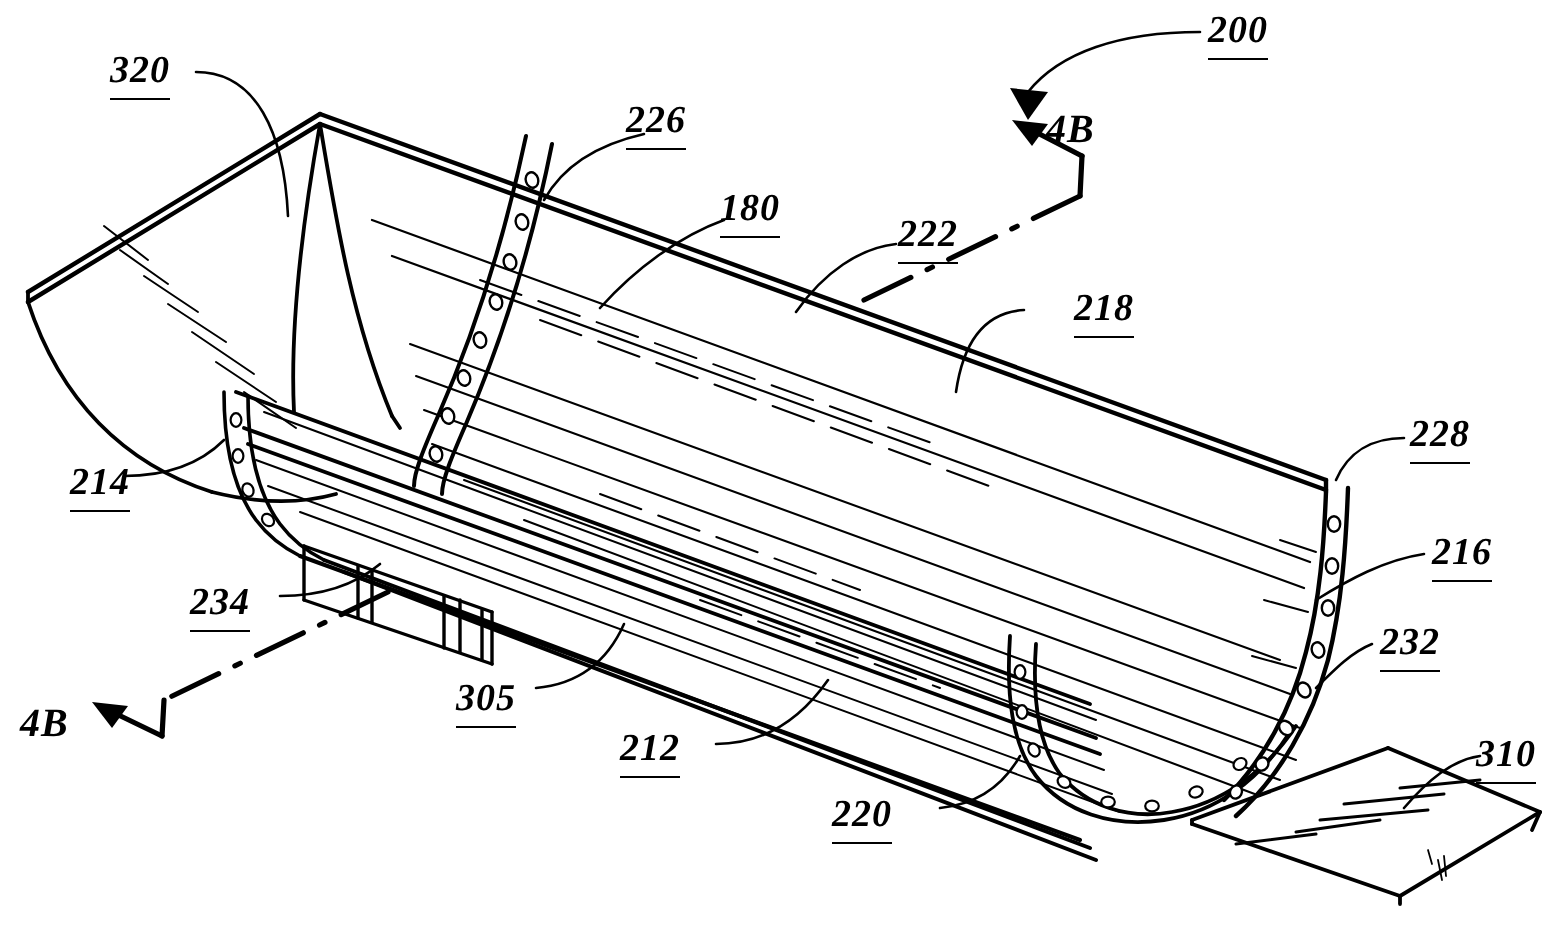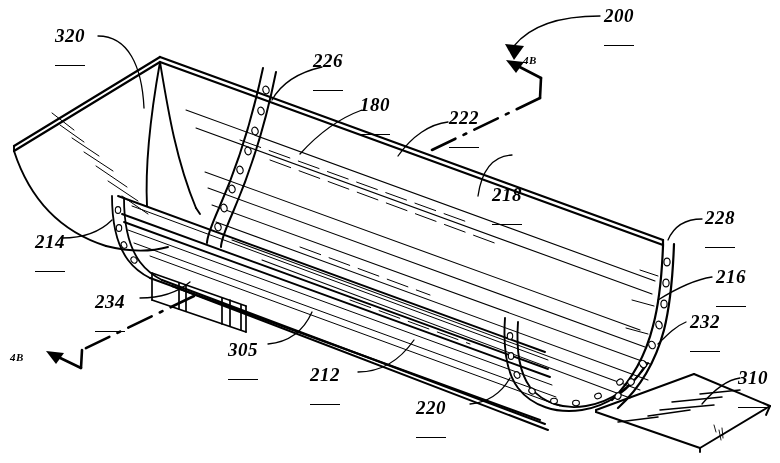--- a/index.html
+++ b/index.html
@@ -27,26 +27,26 @@
     font-family: "Liberation Serif", serif;
     font-style: italic;
     font-weight: 700;
     font-size: 19px;
     color: #000000;
     letter-spacing: 0.5px;
     white-space: nowrap;
     line-height: 1;
   }
   .ref-label.small {
-    font-size: 11px;
+    font-size: 20px;
   }
   .ref-label u {
     text-decoration: none;
     border-bottom: 1.6px solid #000;
-    padding-bottom: 19px;
+    padding-bottom: 3px;
   }
 </style>
 </head>
 <body>
 
 <div id="figure-root">
 
   <svg id="patent-svg" viewBox="0 0 780 463" xmlns="http://www.w3.org/2000/svg">
 
     <g fill="none" stroke="#000" stroke-linecap="round" stroke-linejoin="round">
@@ -283,21 +283,21 @@
       </g>
 
     </g>
   </svg>
 
   <div class="ref-label" style="left:604px; top:6px;"><u>200</u></div>
   <div class="ref-label" style="left:55px;  top:26px;"><u>320</u></div>
   <div class="ref-label" style="left:313px; top:51px;"><u>226</u></div>
   <div class="ref-label" style="left:360px; top:95px;"><u>180</u></div>
   <div class="ref-label" style="left:449px; top:108px;text-align:center;"><u>222</u></div>
-  <div class="ref-label" style="left:492px; top:145px;margin-top:40px;"><u>218</u></div>
+  <div class="ref-label" style="left:537px; top:145px;"><u>218</u></div>
   <div class="ref-label" style="left:705px; top:208px;text-align:right;"><u>228</u></div>
   <div class="ref-label" style="left:716px; top:267px;"><u>216</u></div>
   <div class="ref-label" style="left:690px; top:312px;"><u>232</u></div>
   <div class="ref-label" style="left:738px; top:368px;"><u>310</u></div>
   <div class="ref-label" style="left:416px; top:398px;"><u>220</u></div>
   <div class="ref-label" style="left:310px; top:365px;text-align:right;"><u>212</u></div>
   <div class="ref-label" style="left:228px; top:340px;"><u>305</u></div>
   <div class="ref-label" style="left:95px;  top:292px;"><u>234</u></div>
   <div class="ref-label" style="left:18px;  top:232px;margin-left:17px;"><u>214</u></div>
 

